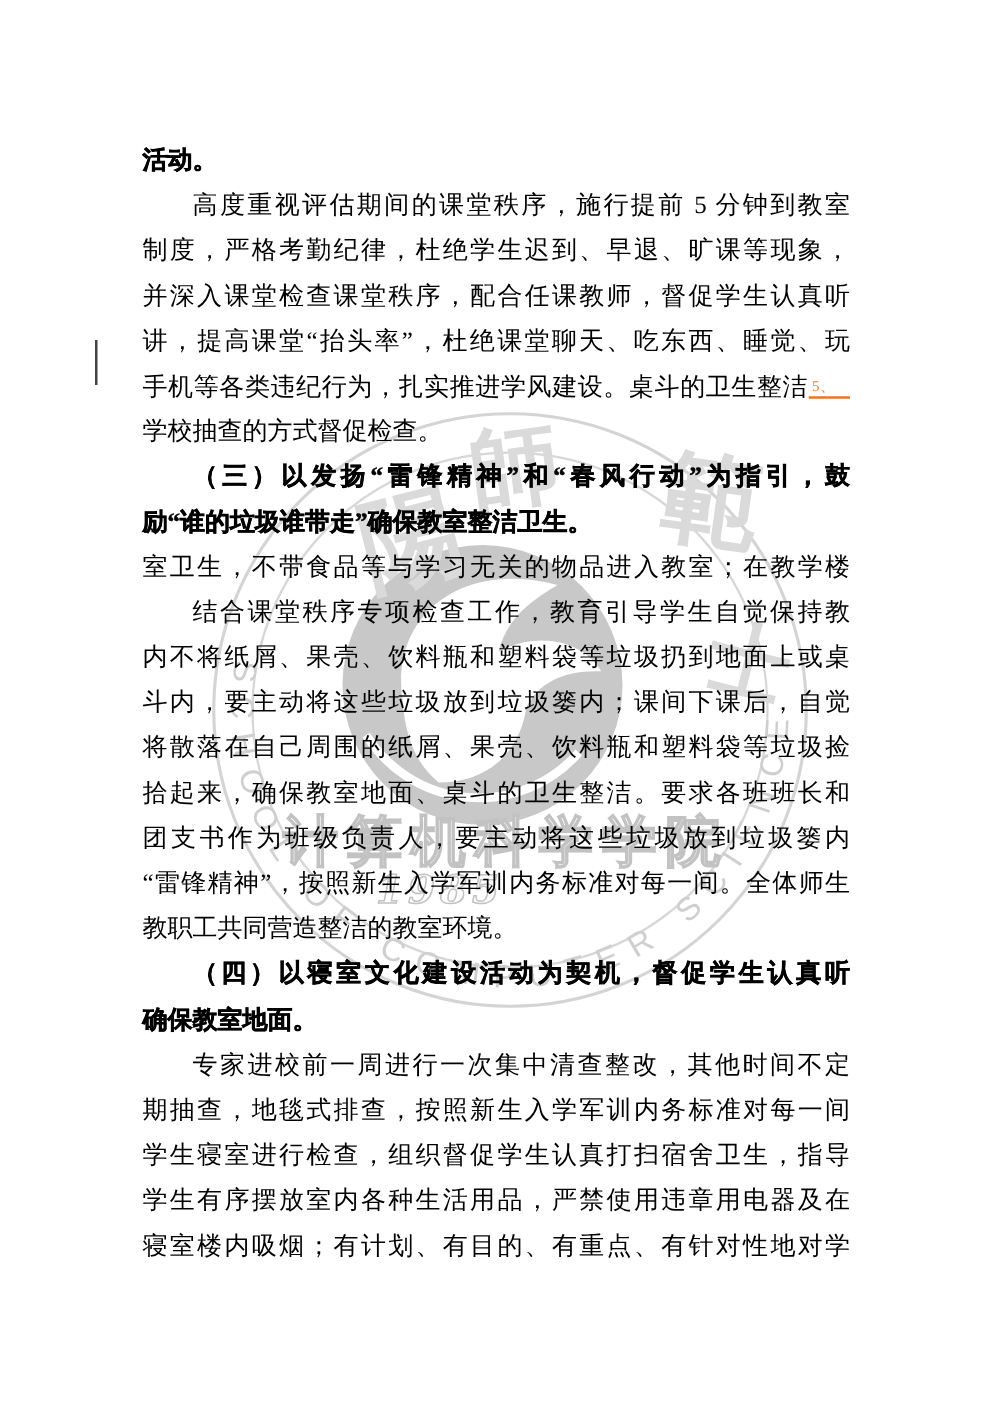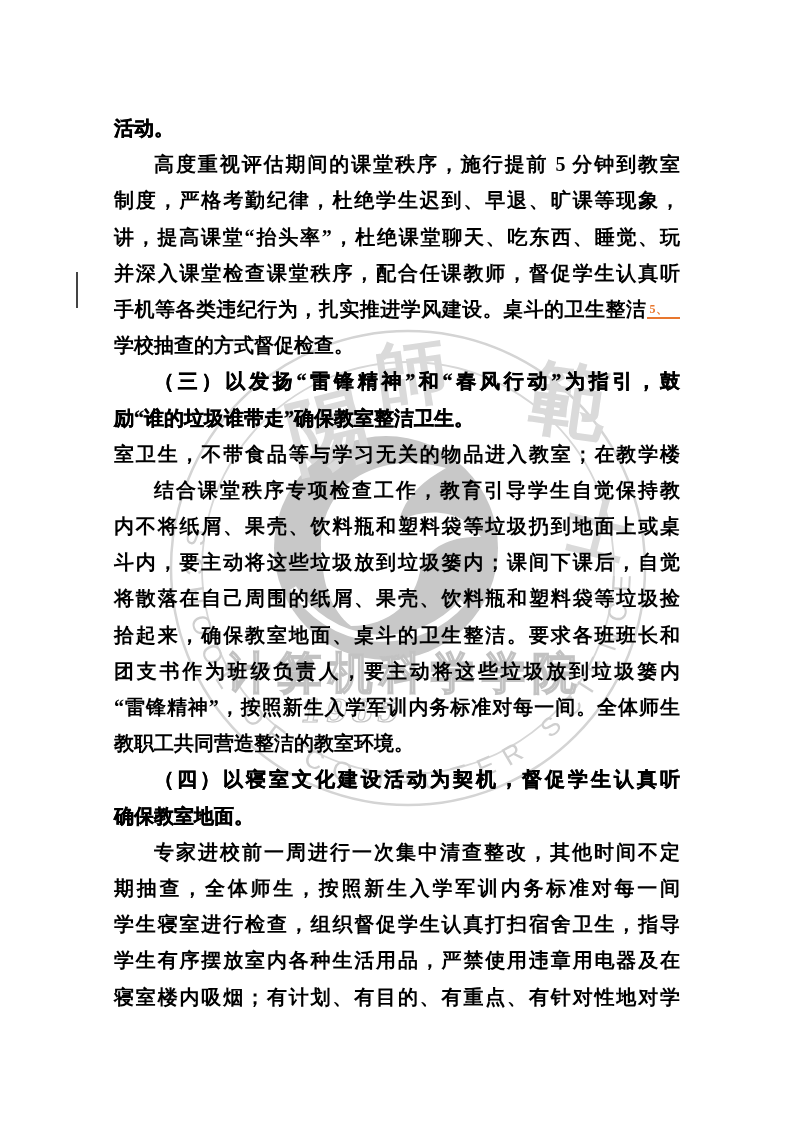--- a/index.html
+++ b/index.html
@@ -19,21 +19,20 @@
     color:#000;
     margin-top:20px;
   }
   .line{
     height:36.2px;line-height:36.2px;
     font-size:20px;
     text-align:justify;
     text-align-last:justify;
     text-justify:inter-character;
     white-space:nowrap;
-    font-weight:bold;
   }
   .line.nojust{text-align-last:left;}
   .line.indent{text-indent:40px;}
   .line.heading{font-weight:bold;-webkit-text-stroke:0.4px #000;}
   .revision-insert{
     font-size:12px;
     color:#E8772E;
     border-bottom:2px solid #E8772E;
     padding:0 12px 1px 3px;
     vertical-align:3px;
@@ -108,37 +107,37 @@
     <text class="wm-name" x="405" y="688" text-anchor="middle" font-size="44">计算机科学学院</text>
     <text class="wm-year" x="352" y="722" text-anchor="middle" font-size="31">1985</text>
   </svg>
 
   <div class="change-bar"></div>
 
   <div class="textblock" id="text-block">
       <div class="line heading nojust"><span>活动。</span></div>
       <div class="line indent"><span>高度重视评估期间的课堂秩序，施行提前 5 分钟到教室</span></div>
       <div class="line"><span>制度，严格考勤纪律，杜绝学生迟到、早退、旷课等现象，</span></div>
+      <div class="line"><span>并深入课堂检查课堂秩序，配合任课教师，督促学生认真听</span></div>
       <div class="line"><span>讲，提高课堂“抬头率”，杜绝课堂聊天、吃东西、睡觉、玩</span></div>
-      <div class="line"><span>并深入课堂检查课堂秩序，配合任课教师，督促学生认真听</span></div>
       <div class="line"><span>手机等各类违纪行为，扎实推进学风建设。桌斗的卫生整洁</span><span class="revision-insert" style="color: rgb(232, 119, 46); border-bottom-color: rgb(232, 119, 46);">5、</span></div>
       <div class="line nojust"><span>学校抽查的方式督促检查。</span></div>
       <div class="line heading indent"><span>（三）以发扬“雷锋精神”和“春风行动”为指引，鼓</span></div>
       <div class="line heading nojust"><span>励“谁的垃圾谁带走”确保教室整洁卫生。</span></div>
       <div class="line"><span>室卫生，不带食品等与学习无关的物品进入教室；在教学楼</span></div>
       <div class="line indent"><span>结合课堂秩序专项检查工作，教育引导学生自觉保持教</span></div>
       <div class="line"><span>内不将纸屑、果壳、饮料瓶和塑料袋等垃圾扔到地面上或桌</span></div>
       <div class="line"><span>斗内，要主动将这些垃圾放到垃圾篓内；课间下课后，自觉</span></div>
       <div class="line"><span>将散落在自己周围的纸屑、果壳、饮料瓶和塑料袋等垃圾捡</span></div>
       <div class="line"><span>拾起来，确保教室地面、桌斗的卫生整洁。要求各班班长和</span></div>
       <div class="line"><span>团支书作为班级负责人，要主动将这些垃圾放到垃圾篓内</span></div>
       <div class="line"><span>“雷锋精神”，按照新生入学军训内务标准对每一间。全体师生</span></div>
       <div class="line nojust"><span>教职工共同营造整洁的教室环境。</span></div>
       <div class="line heading indent"><span>（四）以寝室文化建设活动为契机，督促学生认真听</span></div>
       <div class="line heading nojust"><span>确保教室地面。</span></div>
       <div class="line indent"><span>专家进校前一周进行一次集中清查整改，其他时间不定</span></div>
-      <div class="line"><span>期抽查，全体师生，按照新生入学军训内务标准对每一间</span></div>
+      <div class="line"><span>期抽查，地毯式排查，按照新生入学军训内务标准对每一间</span></div>
       <div class="line"><span>学生寝室进行检查，组织督促学生认真打扫宿舍卫生，指导</span></div>
       <div class="line"><span>学生有序摆放室内各种生活用品，严禁使用违章用电器及在</span></div>
       <div class="line"><span>寝室楼内吸烟；有计划、有目的、有重点、有针对性地对学</span></div>
     </div>
 
 </div>
 
 </body></html>

